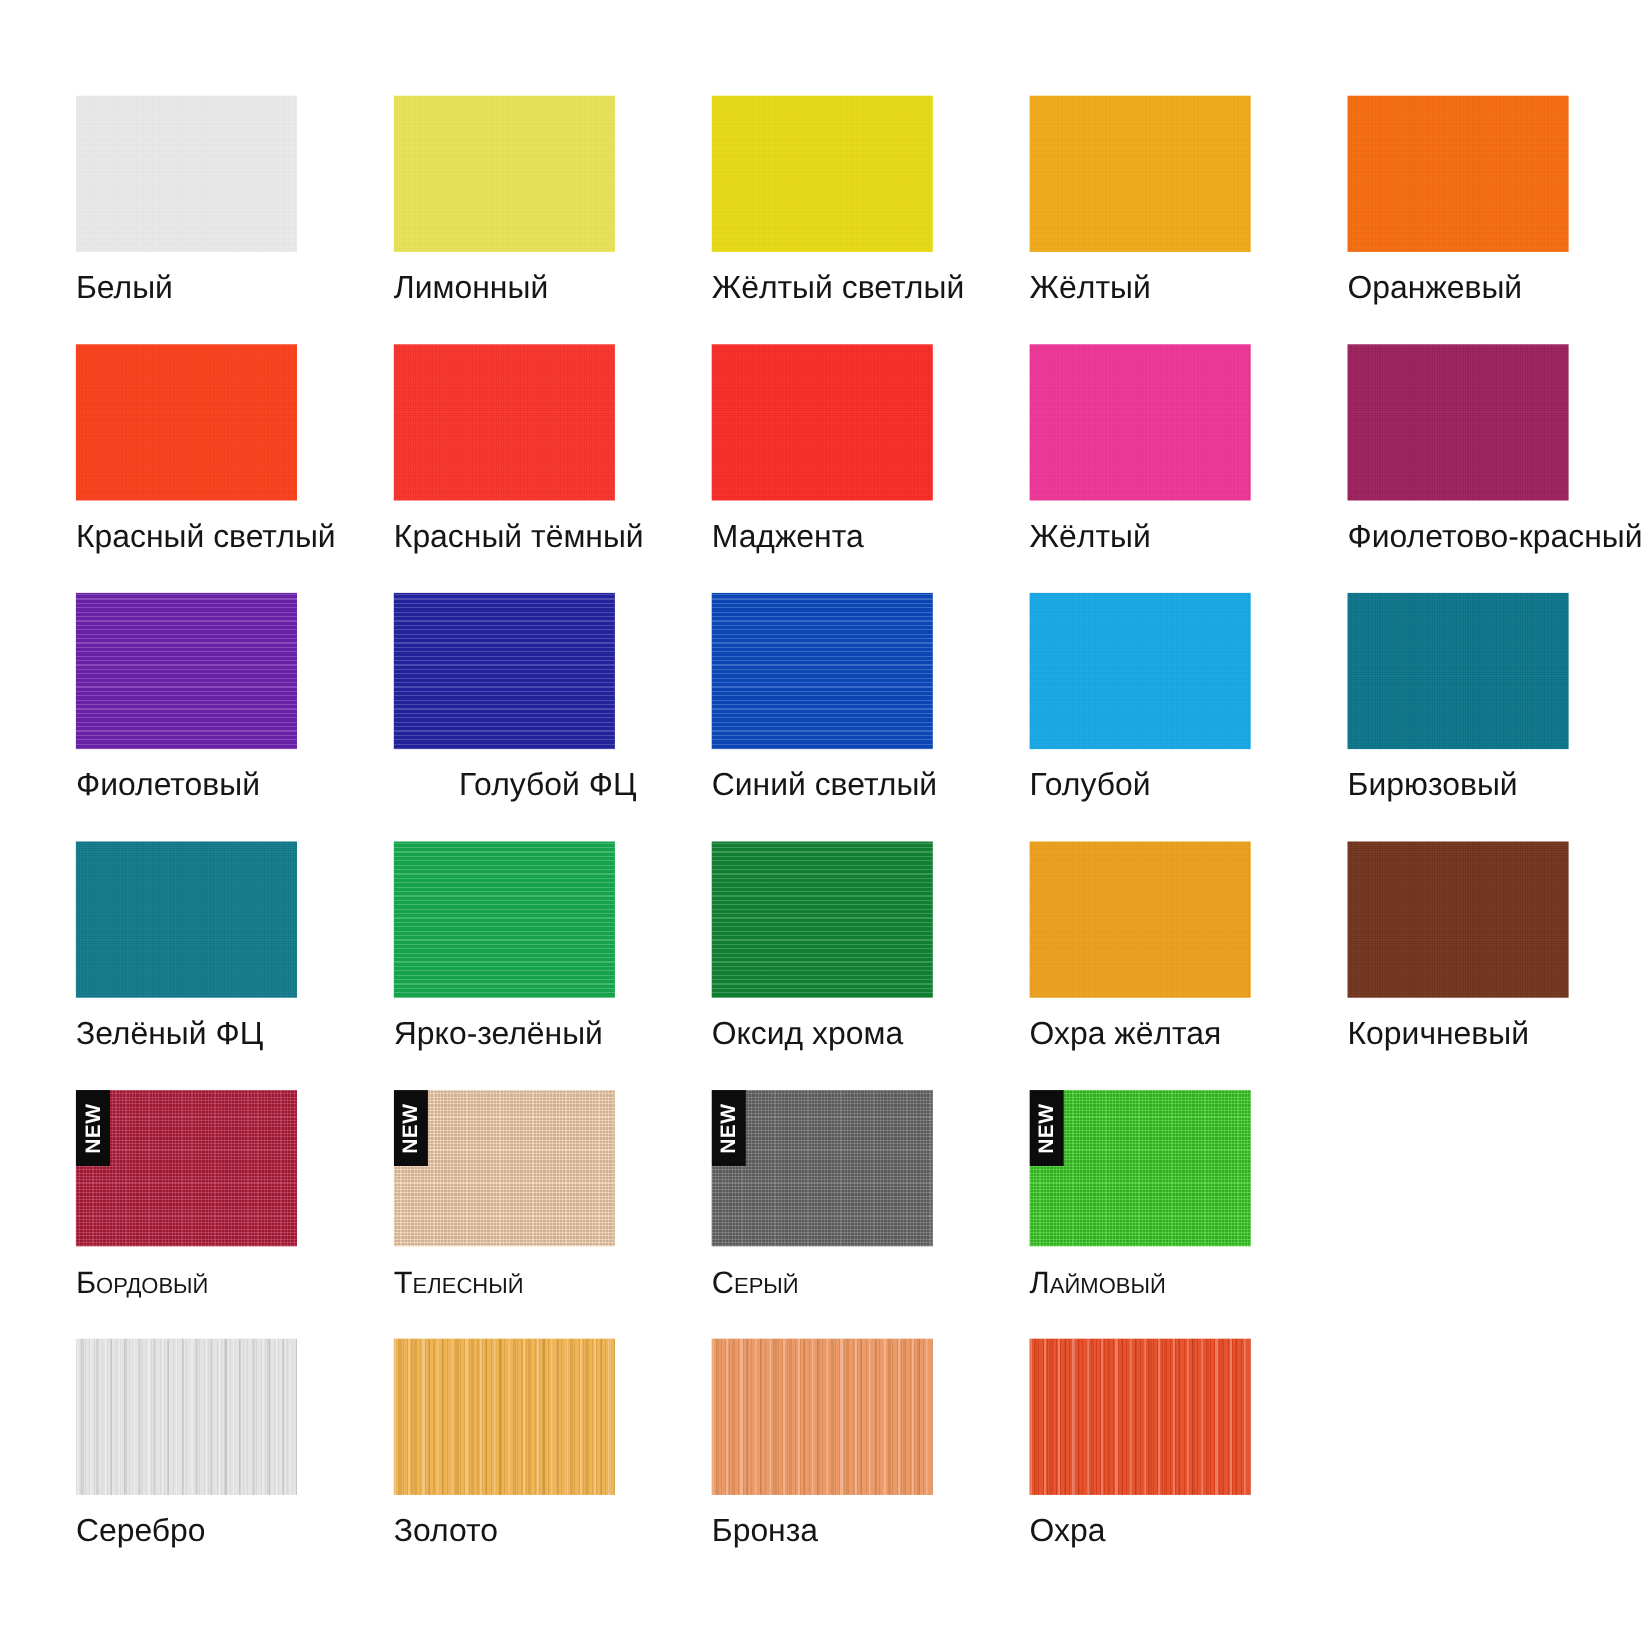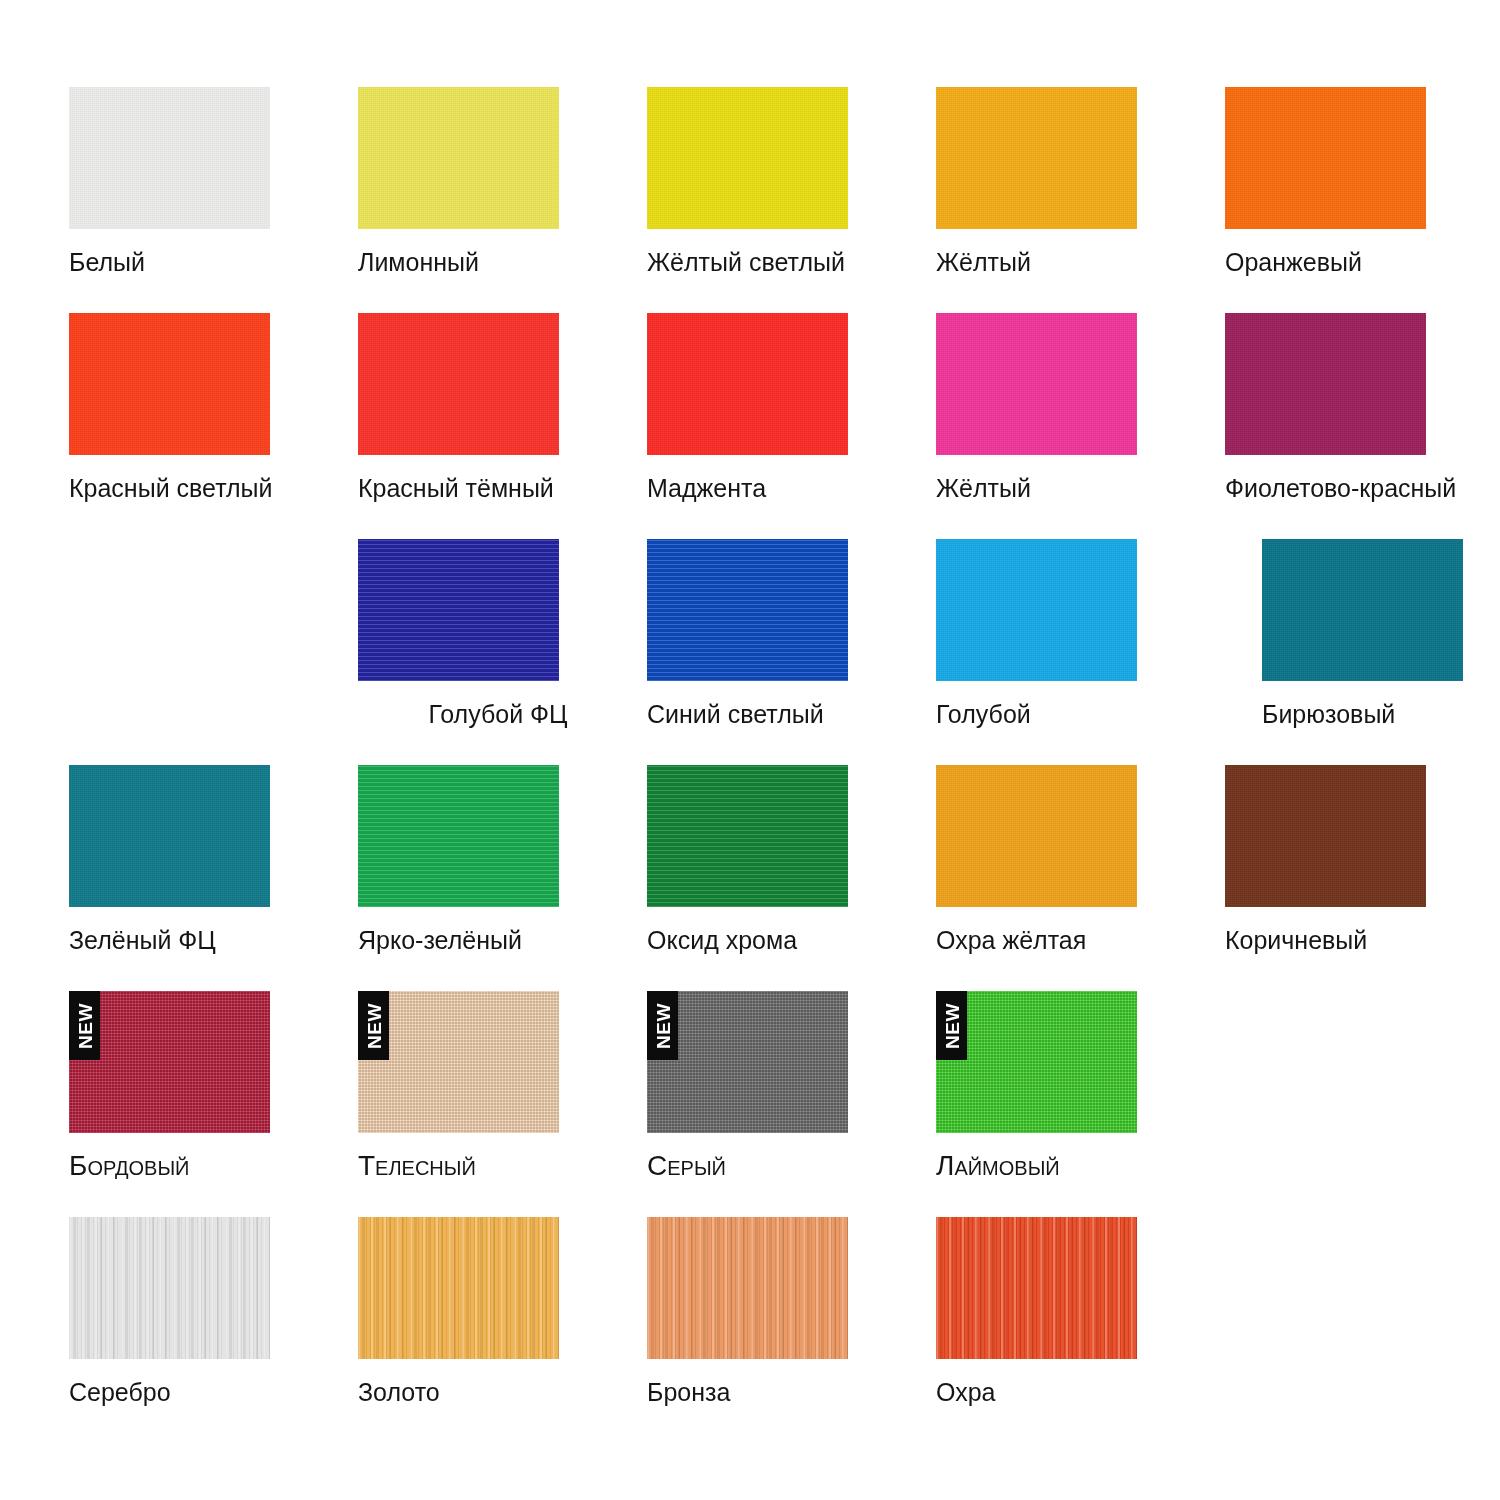--- a/index.html
+++ b/index.html
@@ -109,21 +109,21 @@
     white-space: nowrap;
   }
 
   .swatch-label {
     position: absolute;
     left: 0;
     top: 160px;
     width: 280px;
     color: #151515;
     font-family: "Liberation Sans", "DejaVu Sans", sans-serif;
-    font-size: 25px;
+    font-size: 29px;
     line-height: 30px;
     white-space: nowrap;
   }
   .swatch-label.smallcaps {
     font-variant: small-caps;
     text-transform: lowercase;
     font-size: 28px;
   }
   .swatch-label.smallcaps::first-letter {
     text-transform: uppercase;
@@ -166,33 +166,37 @@
       <div class="swatch-label" style="top: 160px;">Маджента</div>
     </div>
     <div class="swatch-cell" style="left: 936px; top: 313px;">
       <div class="swatch-chip " style="background: rgb(239, 52, 152);"></div>
       <div class="swatch-label" style="top: 160px;">Жёлтый</div>
     </div>
     <div class="swatch-cell" style="left: 1225px; top: 313px;">
       <div class="swatch-chip " style="background: rgb(156, 31, 92);"></div>
       <div class="swatch-label" style="top: 160px;">Фиолетово-красный</div>
     </div>
+    <div class="swatch-cell" style="left: 69px; top: 539px;">
+      <div class="swatch-chip tex-fiber" style="background: rgb(108, 33, 172);"></div>
+      <div class="swatch-label" style="top: 160px;">Фиолетовый</div>
+    </div>
     <div class="swatch-cell" style="left: 358px; top: 539px; text-align: center;">
       <div class="swatch-chip tex-fiber" style="background: rgb(35, 35, 160);"></div>
       <div class="swatch-label" style="top: 160px;">Голубой ФЦ</div>
     </div>
     <div class="swatch-cell" style="left: 647px; top: 539px;">
       <div class="swatch-chip tex-fiber" style="background: rgb(12, 73, 187);"></div>
       <div class="swatch-label" style="top: 160px;">Синий светлый</div>
     </div>
     <div class="swatch-cell" style="left: 936px; top: 539px;">
       <div class="swatch-chip " style="background: rgb(22, 168, 230);"></div>
       <div class="swatch-label" style="top: 160px;">Голубой</div>
     </div>
-    <div class="swatch-cell" style="left: 1262px; top: 539px;">
+    <div class="swatch-cell" style="left: 1225px; top: 539px;">
       <div class="swatch-chip " style="background: rgb(11, 116, 137);"></div>
       <div class="swatch-label" style="top: 160px;">Бирюзовый</div>
     </div>
     <div class="swatch-cell" style="left: 69px; top: 765px;">
       <div class="swatch-chip " style="background: rgb(17, 121, 138);"></div>
       <div class="swatch-label" style="top: 160px;">Зелёный ФЦ</div>
     </div>
     <div class="swatch-cell" style="left: 358px; top: 765px;">
       <div class="swatch-chip tex-fiber" style="background: rgb(23, 168, 78);"></div>
       <div class="swatch-label" style="top: 160px;">Ярко-зелёный</div>

